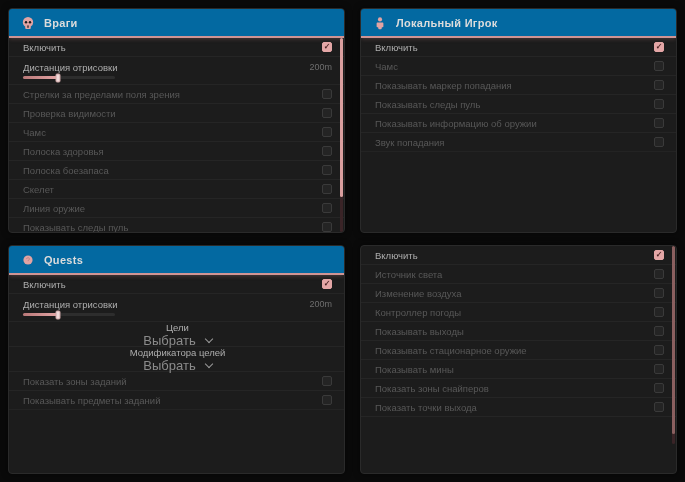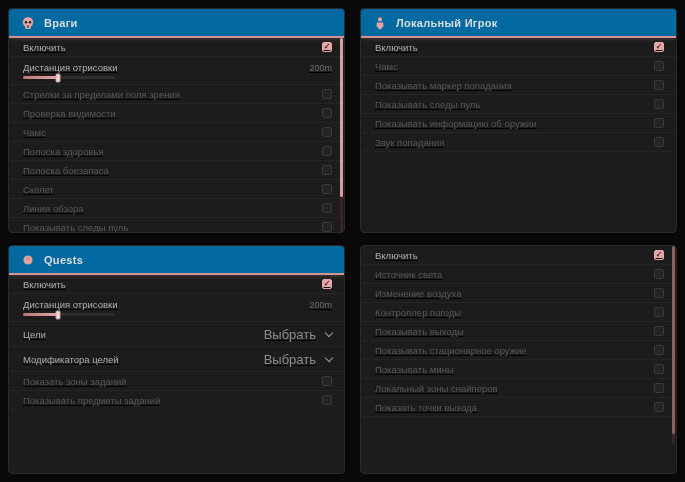--- a/index.html
+++ b/index.html
@@ -34,21 +34,21 @@
     gap:9px;
     background:#0369a1;
     border-bottom:2px solid #cf9494;
     box-shadow:0 1px 4px rgba(207,148,148,.25);
   }
   .panel-title{
     color:#dcdcdc;font-size:11px;font-weight:bold;letter-spacing:.3px;
   }
   .icon{width:14px;height:14px;display:inline-flex;align-items:center;justify-content:center;}
   .icon svg{display:block;}
-  .panel-body{position:relative;overflow:hidden;height:calc(100% - 29px);text-decoration:underline;}
+  .panel-body{position:relative;overflow:hidden;height:calc(100% - 29px);}
   .row{
     position:relative;
     display:flex;align-items:center;justify-content:space-between;
     min-height:19px;height:19px;
     padding:0 12px 0 14px;
     border-bottom:1px solid #252525;
     box-sizing:border-box;
   }
   .row:last-child{border-bottom:1px solid #232323;}
   .lbl{font-size:9.5px;color:#aeaeae;white-space:nowrap;}
@@ -67,32 +67,32 @@
     background:#e4a6a6;
     border-color:#e4a6a6;
     color:#4a2222;
     font-weight:bold;
   }
   .row.slider-row{
     height:28px;min-height:28px;
     flex-direction:column;align-items:stretch;justify-content:center;
     gap:3px;
   }
-  .slider-top{display:flex;align-items:flex-end;justify-content:space-between;}
+  .slider-top{display:flex;align-items:flex-start;justify-content:space-between;}
   .val{font-size:9px;color:#6e6e6e;}
   .track{
     position:relative;width:92px;height:3px;background:#2d2d2d;border-radius:2px;cursor:pointer;
   }
   .fill{position:absolute;left:0;top:0;bottom:0;background:linear-gradient(90deg,#b97878,#e4a6a6);border-radius:2px;}
   .thumb{
     position:absolute;top:50%;transform:translate(-50%,-50%);
     width:5px;height:9px;border-radius:1.5px;
     background:#f0d9d9;border:1px solid #caa3a3;box-sizing:border-box;
   }
-  .row.select-row{height:25px;min-height:25px;}
+  .row.select-row{height:25px;min-height:25px;flex-direction:column;}
   .sel{display:flex;align-items:center;gap:10px;cursor:pointer;}
   .selval{font-size:13px;color:#8b8b8b;}
   .chev{
     width:5px;height:5px;margin-top:-3px;
     border-right:1.4px solid #9a9a9a;border-bottom:1.4px solid #9a9a9a;
     transform:rotate(45deg);
   }
   .sbar-track{
     position:absolute;top:0;bottom:0;right:1px;width:3px;
     background:#3a2427;border-radius:2px;
@@ -149,21 +149,21 @@
         </div>
         <div class="row dim">
           <span class="lbl">Полоска боезапаса</span>
           <span class="cb"></span>
         </div>
         <div class="row dim">
           <span class="lbl">Скелет</span>
           <span class="cb"></span>
         </div>
         <div class="row dim">
-          <span class="lbl">Линия обзора</span>
+          <span class="lbl">Линия оружие</span>
           <span class="cb"></span>
         </div>
         <div class="row dim">
           <span class="lbl">Показывать следы пуль</span>
           <span class="cb"></span>
         </div>
         <div class="sbar-track">
           <div class="sbar-thumb" style="top: 0%; height: 82%;"></div>
         </div>
       </div>
@@ -278,21 +278,21 @@
         </div>
         <div class="row dim">
           <span class="lbl">Показывать стационарное оружие</span>
           <span class="cb"></span>
         </div>
         <div class="row dim">
           <span class="lbl">Показывать мины</span>
           <span class="cb"></span>
         </div>
         <div class="row dim">
-          <span class="lbl">Локальный зоны снайперов</span>
+          <span class="lbl">Показать зоны снайперов</span>
           <span class="cb"></span>
         </div>
         <div class="row dim">
           <span class="lbl">Показать точки выхода</span>
           <span class="cb"></span>
         </div>
         <div class="sbar-track">
           <div class="sbar-thumb dim" style="top: 0%; height: 95%;"></div>
         </div>
       </div>

